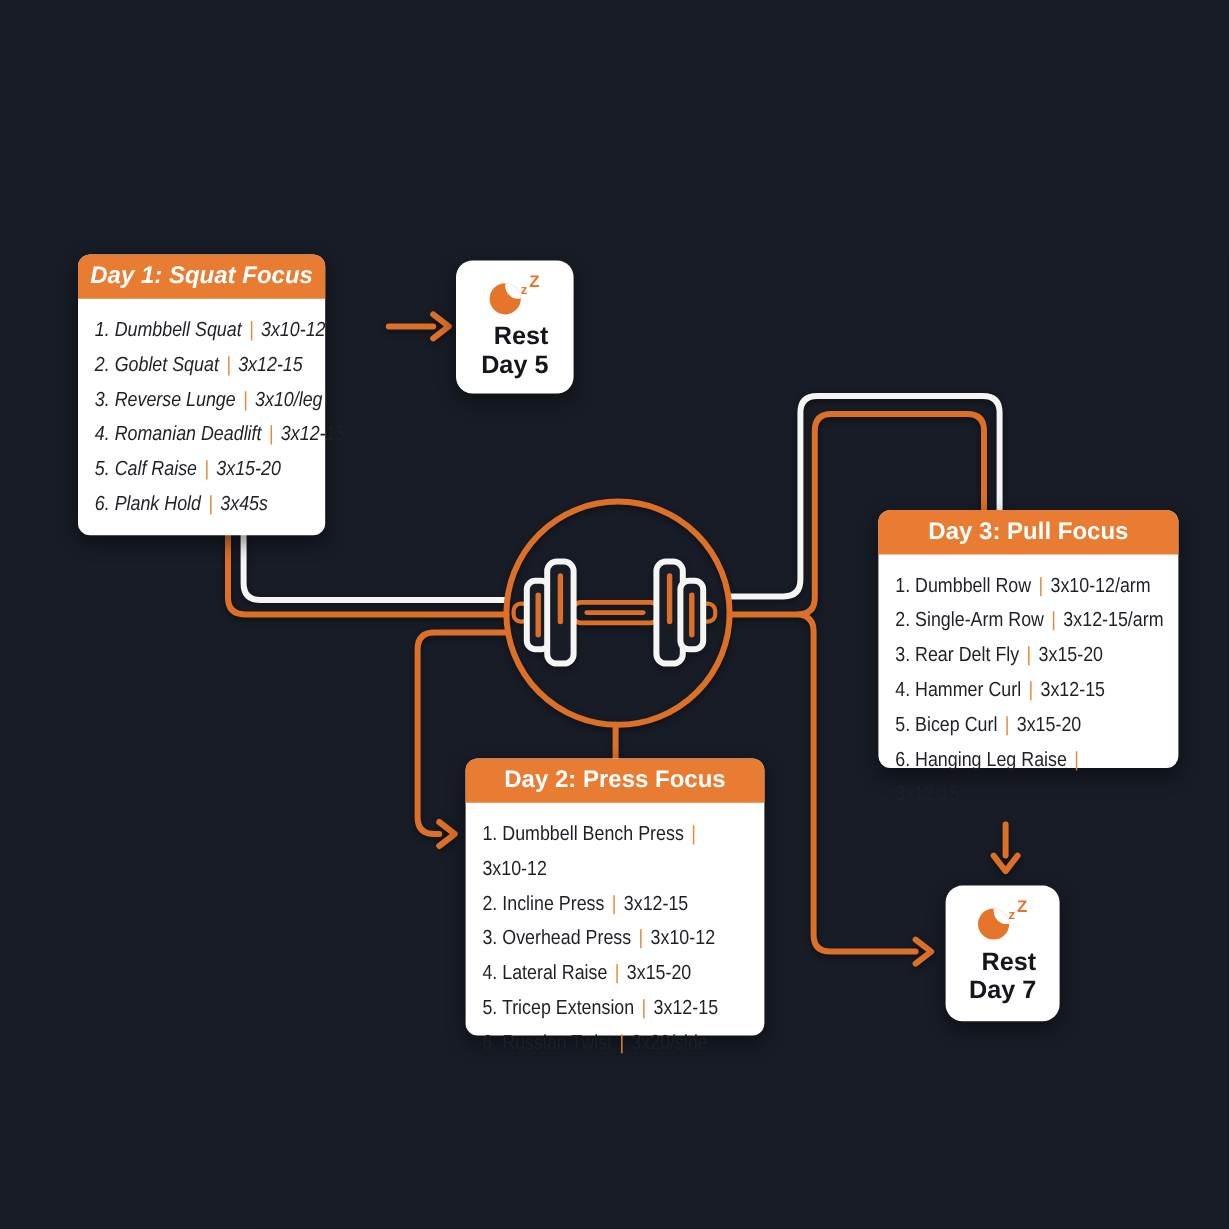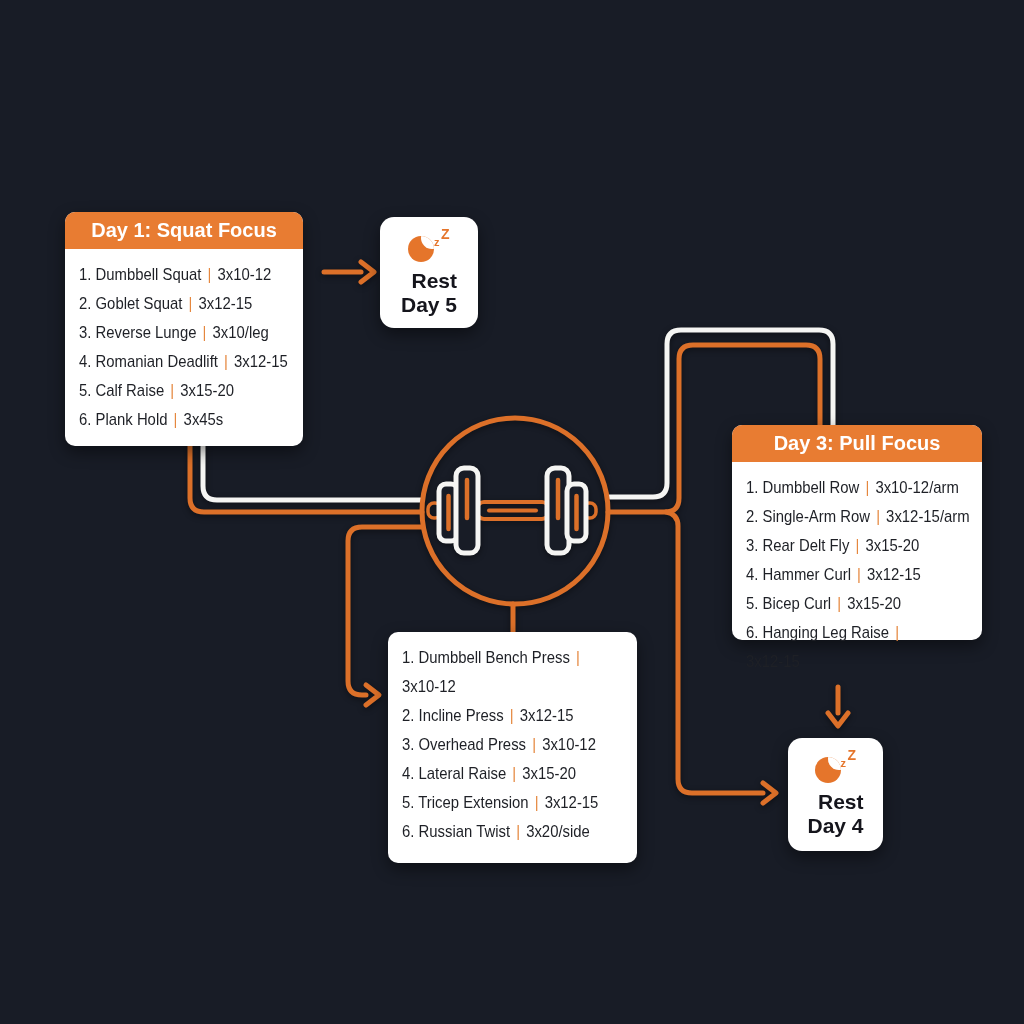--- a/index.html
+++ b/index.html
@@ -17,21 +17,21 @@
   body{font-family:"Liberation Sans","DejaVu Sans",sans-serif;}
   .stage{position:relative;width:1024px;height:1024px;background:var(--bg);overflow:hidden;}
 
   svg.wires{position:absolute;left:0;top:0;filter:drop-shadow(0 2px 3px rgba(0,0,0,0.45));}
 
   .wcard{position:absolute;background:var(--card);border-radius:10px;
          box-shadow:0 6px 16px rgba(0,0,0,0.45);}
   .wcard .hdr{height:37px;background:var(--header-orange);border-radius:10px 10px 0 0;
         color:#fff;font-weight:bold;font-size:20px;line-height:37px;text-align:center;}
   .wcard .body{padding:11px 6px 0 14px;}
-  #day1{left:65px;top:212px;width:238px;height:234px;}
+  #day1{left:65px;top:212px;width:206px;height:234px;font-style:italic;}
   #day2{left:388px;top:632px;width:249px;height:231px;}
   #day3{left:712px;top:425px;width:250px;height:215px;margin-left:20px;}
 
   .ex-list{width:258px;transform:scaleX(0.875);transform-origin:0 0;}
   .ex-row{display:flex;flex-wrap:wrap;column-gap:7px;align-items:baseline;
           line-height:29px;font-size:17px;color:var(--ink);}
   .ex-pipe{color:var(--pipe-orange);}
   .force-wrap{flex-basis:100%;}
 
   .rcard{position:absolute;background:var(--card);border-radius:14px;
@@ -130,20 +130,21 @@
           <div class="ex-row">
             <span class="ex-name">6. Plank Hold</span>
             <span class="ex-pipe">|</span>
             <span class="ex-reps">3x45s</span>
           </div>
         </div>
       </div>
   </div>
 
   <div class="wcard" id="day2">
+    <div class="hdr">Day 2: Press Focus</div>
     <div class="body">
         <div class="ex-list">
           <div class="ex-row">
             <span class="ex-name">1. Dumbbell Bench Press</span>
             <span class="ex-pipe">|</span>
             <span class="ex-reps">3x10-12</span>
           </div>
           <div class="ex-row">
             <span class="ex-name">2. Incline Press</span>
             <span class="ex-pipe">|</span>
@@ -224,17 +225,17 @@
   </div>
 
   <div class="rcard" id="rest3">
     <div class="moonwrap">
       <span class="crescent"></span>
       <span class="zz1">z</span>
       <span class="zz2">Z</span>
     </div>
     <div class="rtxt">
       <div>Rest</div>
-      <div>Day 4</div>
+      <div>Day 7</div>
     </div>
   </div>
 
 </div>
 
 </body></html>

